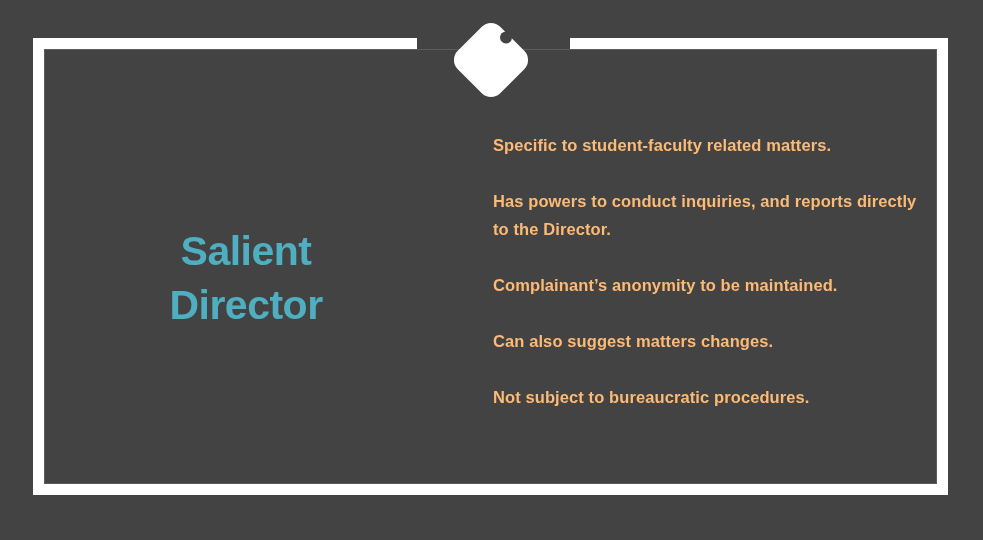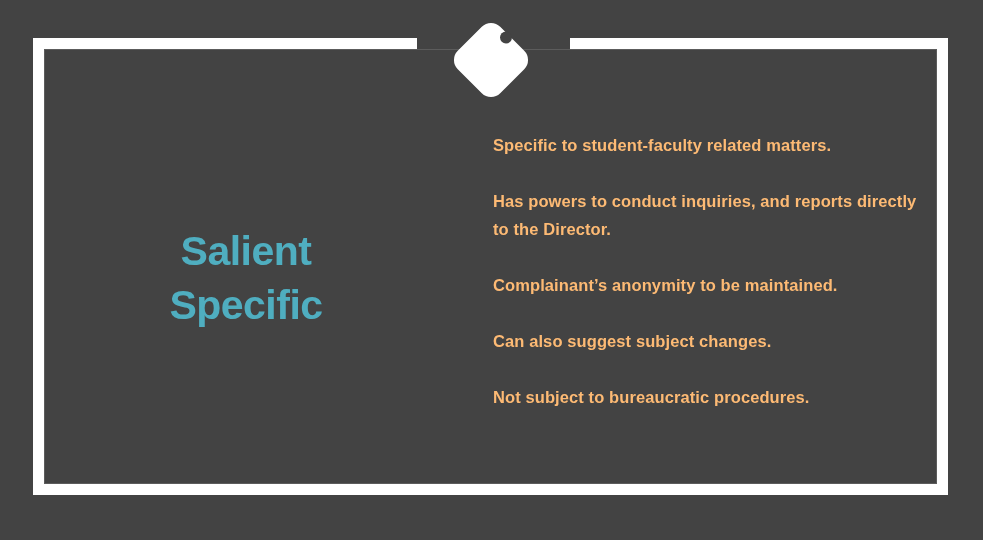--- a/index.html
+++ b/index.html
@@ -96,24 +96,24 @@
 
   <svg class="tag-icon" viewBox="0 0 96 96" aria-hidden="true">
     <g transform="rotate(45 48 48)">
       <rect x="18" y="18" width="60" height="60" rx="13" ry="13" fill="#ffffff"></rect>
     </g>
     <circle cx="63" cy="25.5" r="6" fill="#434343"></circle>
   </svg>
 
   <div class="title-block">
     <span class="title-line">Salient</span>
-    <span class="title-line">Specific</span>
+    <span class="title-line">Director</span>
   </div>
 
   <div class="features">
     <p class="feature-item">Specific to student-faculty related matters.</p>
     <p class="feature-item">Has powers to conduct inquiries, and reports directly to the Director.</p>
     <p class="feature-item">Complainant’s anonymity to be maintained.</p>
-    <p class="feature-item">Can also suggest subject changes.</p>
+    <p class="feature-item">Can also suggest matters changes.</p>
     <p class="feature-item">Not subject to bureaucratic procedures.</p>
   </div>
 
 </div>
 
 </body></html>

